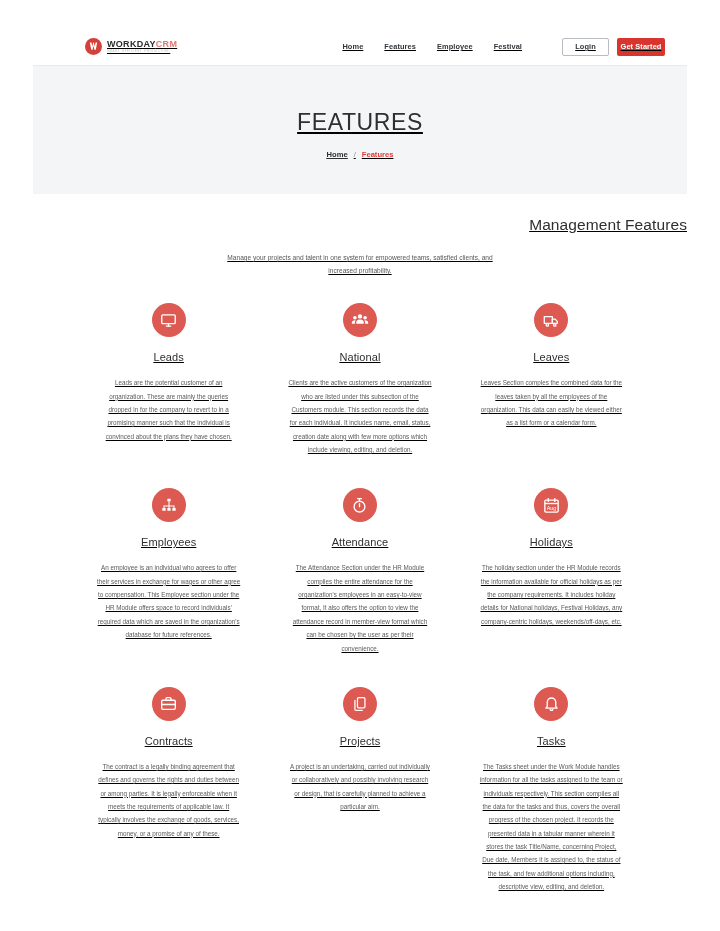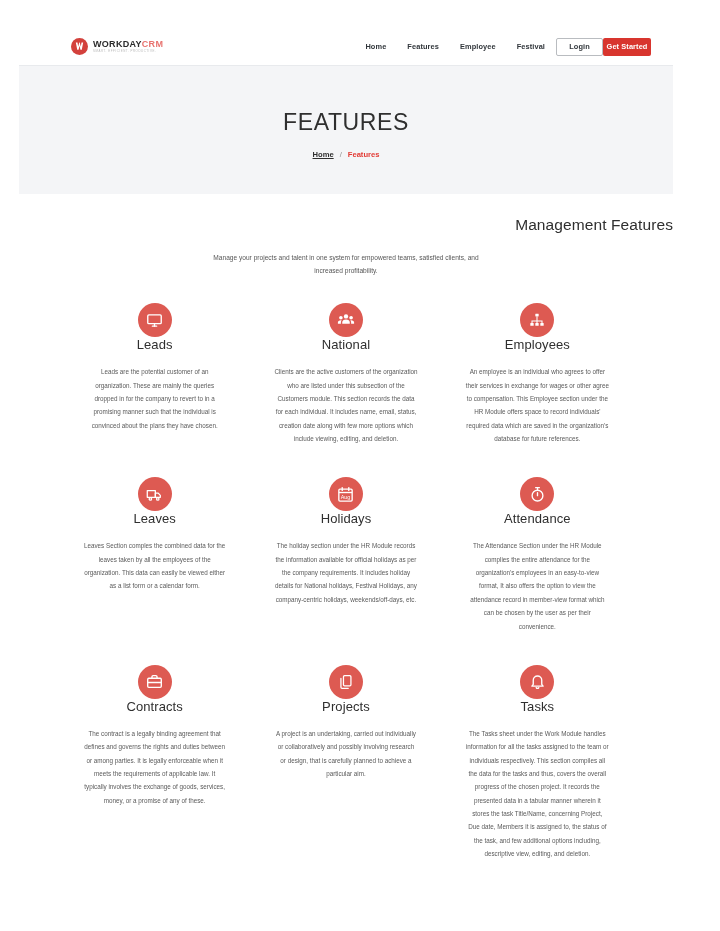--- a/index.html
+++ b/index.html
@@ -16,24 +16,25 @@
     position: relative;
     width: 720px;
     height: 931px;
     background: #ffffff;
     overflow: hidden;
   }
 
   
   .frame {
     position: absolute;
-    left: 19px;
+    left: 33px;
     top: 28px;
     width: 654px;
     background: #ffffff;
+    text-decoration: underline;
   }
 
   
   .navbar {
     height: 38px;
     background: #ffffff;
     border-bottom: 1px solid #e8eaed;
     display: flex;
     align-items: center;
     padding: 0 22px 0 52px;
@@ -85,22 +86,22 @@
     color: #31363b;
     font-weight: bold;
     text-decoration: none;
     white-space: nowrap;
     letter-spacing: 0.1px;
   }
 
   .nav-actions {
     display: flex;
     align-items: center;
-    gap: 0;
-    margin-left: 11px;
+    gap: 8px;
+    margin-left: 40px;
   }
   .btn {
     font-size: 7.4px;
     font-weight: bold;
     border-radius: 2px;
     white-space: nowrap;
     display: flex;
     align-items: center;
     justify-content: center;
     letter-spacing: 0.1px;
@@ -192,21 +193,22 @@
     border-radius: 50%;
     background: #dd5a52;
     display: flex;
     align-items: center;
     justify-content: center;
     flex: none;
   }
   .card-icon svg { display: block; }
 
   .card-title {
-    font-size: 13px;
+    margin-top: 14px;
+    font-size: 11px;
     color: #2f2f2f;
     font-weight: normal;
     letter-spacing: 0.1px;
   }
 
   .card-desc {
     margin-top: 13px;
     font-size: 6.3px;
     line-height: 2.12;
     color: #5a5a5a;
@@ -285,75 +287,75 @@
               <path d="M5.2 12.2c-2.3 0-4 1.3-4 2.8V17h4v-2.2c0-1 .4-1.9 1-2.6z"></path>
               <path d="M18.8 12.2c2.3 0 4 1.3 4 2.8V17h-4v-2.2c0-1-.4-1.9-1-2.6z"></path>
             </svg>
           </span>
           <div class="card-title">National</div>
           <div class="card-desc">Clients are the active customers of the organization who are listed under this subsection of the Customers module. This section records the data for each individual. It includes name, email, status, creation date along with few more options which include viewing, editing, and deletion.</div>
         </div>
 
         <div class="card">
           <span class="card-icon">
+            <svg width="17" height="17" viewBox="0 0 24 24" fill="none" stroke="#ffffff" stroke-width="1.8" stroke-linecap="round" stroke-linejoin="round">
+              <path d="M1.8 6.5h11.4v9.4H1.8z"></path>
+              <path d="M13.2 10h4l3 3.2v2.7h-7z"></path>
+              <circle cx="6.2" cy="18.2" r="1.7"></circle>
+              <circle cx="16.6" cy="18.2" r="1.7"></circle>
+            </svg>
+          </span>
+          <div class="card-title">Leaves</div>
+          <div class="card-desc">Leaves Section comples the combined data for the leaves taken by all the employees of the organization. This data can easily be viewed either as a list form or a calendar form.</div>
+        </div>
+
+        <div class="card">
+          <span class="card-icon">
             <svg width="16" height="16" viewBox="0 0 24 24" fill="#ffffff" stroke="#ffffff" stroke-width="1.6">
               <rect x="9.5" y="2.5" width="5" height="4.2" rx="0.6" stroke="none"></rect>
               <rect x="2" y="16.5" width="5" height="4.2" rx="0.6" stroke="none"></rect>
               <rect x="9.5" y="16.5" width="5" height="4.2" rx="0.6" stroke="none"></rect>
               <rect x="17" y="16.5" width="5" height="4.2" rx="0.6" stroke="none"></rect>
               <path d="M12 6.7v4.4M4.5 16.5v-3.1h15v3.1M12 11.1v5.4" fill="none"></path>
             </svg>
           </span>
           <div class="card-title">Employees</div>
           <div class="card-desc">An employee is an individual who agrees to offer their services in exchange for wages or other agree to compensation. This Employee section under the HR Module offers space to record individuals' required data which are saved in the organization's database for future references.</div>
         </div>
 
         <div class="card">
           <span class="card-icon">
-            <svg width="17" height="17" viewBox="0 0 24 24" fill="none" stroke="#ffffff" stroke-width="1.8" stroke-linecap="round" stroke-linejoin="round">
-              <path d="M1.8 6.5h11.4v9.4H1.8z"></path>
-              <path d="M13.2 10h4l3 3.2v2.7h-7z"></path>
-              <circle cx="6.2" cy="18.2" r="1.7"></circle>
-              <circle cx="16.6" cy="18.2" r="1.7"></circle>
-            </svg>
-          </span>
-          <div class="card-title">Leaves</div>
-          <div class="card-desc">Leaves Section comples the combined data for the leaves taken by all the employees of the organization. This data can easily be viewed either as a list form or a calendar form.</div>
+            <svg width="17" height="17" viewBox="0 0 24 24" fill="none" stroke="#ffffff" stroke-width="1.9" stroke-linecap="round" stroke-linejoin="round">
+              <circle cx="12" cy="13.6" r="7.6"></circle>
+              <line x1="12" y1="13.6" x2="12" y2="9.4"></line>
+              <line x1="9.4" y1="2.4" x2="14.6" y2="2.4"></line>
+              <line x1="12" y1="2.4" x2="12" y2="5.8"></line>
+            </svg>
+          </span>
+          <div class="card-title">Attendance</div>
+          <div class="card-desc">The Attendance Section under the HR Module complies the entire attendance for the organization's employees in an easy-to-view format, It also offers the option to view the attendance record in member-view format which can be chosen by the user as per their convenience.</div>
         </div>
 
         <div class="card">
           <span class="card-icon">
             <svg width="17" height="17" viewBox="0 0 24 24">
               <rect x="2.6" y="4.4" width="18.8" height="17" rx="1.6" fill="none" stroke="#ffffff" stroke-width="1.9"></rect>
               <line x1="2.6" y1="9.2" x2="21.4" y2="9.2" stroke="#ffffff" stroke-width="1.9"></line>
               <line x1="7.4" y1="2.2" x2="7.4" y2="6.2" stroke="#ffffff" stroke-width="1.9" stroke-linecap="round"></line>
               <line x1="16.6" y1="2.2" x2="16.6" y2="6.2" stroke="#ffffff" stroke-width="1.9" stroke-linecap="round"></line>
               <text x="12" y="18.1" font-family="Liberation Sans, sans-serif" font-size="7.6" fill="#ffffff" text-anchor="middle">Aug</text>
             </svg>
           </span>
           <div class="card-title">Holidays</div>
           <div class="card-desc">The holiday section under the HR Module records the information available for official holidays as per the company requirements. It includes holiday details for National holidays, Festival Holidays, any company-centric holidays, weekends/off-days, etc.</div>
         </div>
 
         <div class="card">
           <span class="card-icon">
             <svg width="17" height="17" viewBox="0 0 24 24" fill="none" stroke="#ffffff" stroke-width="1.9" stroke-linecap="round" stroke-linejoin="round">
-              <circle cx="12" cy="13.6" r="7.6"></circle>
-              <line x1="12" y1="13.6" x2="12" y2="9.4"></line>
-              <line x1="9.4" y1="2.4" x2="14.6" y2="2.4"></line>
-              <line x1="12" y1="2.4" x2="12" y2="5.8"></line>
-            </svg>
-          </span>
-          <div class="card-title">Attendance</div>
-          <div class="card-desc">The Attendance Section under the HR Module complies the entire attendance for the organization's employees in an easy-to-view format, It also offers the option to view the attendance record in member-view format which can be chosen by the user as per their convenience.</div>
-        </div>
-
-        <div class="card">
-          <span class="card-icon">
-            <svg width="17" height="17" viewBox="0 0 24 24" fill="none" stroke="#ffffff" stroke-width="1.9" stroke-linecap="round" stroke-linejoin="round">
               <rect x="2.4" y="7.4" width="19.2" height="13" rx="1.6"></rect>
               <path d="M8.4 7.4V5.2a1.6 1.6 0 0 1 1.6-1.6h4a1.6 1.6 0 0 1 1.6 1.6v2.2"></path>
               <line x1="2.4" y1="13.4" x2="21.6" y2="13.4"></line>
             </svg>
           </span>
           <div class="card-title">Contracts</div>
           <div class="card-desc">The contract is a legally binding agreement that defines and governs the rights and duties between or among parties. It is legally enforceable when it meets the requirements of applicable law. It typically involves the exchange of goods, services, money, or a promise of any of these.</div>
         </div>
 
         <div class="card">

